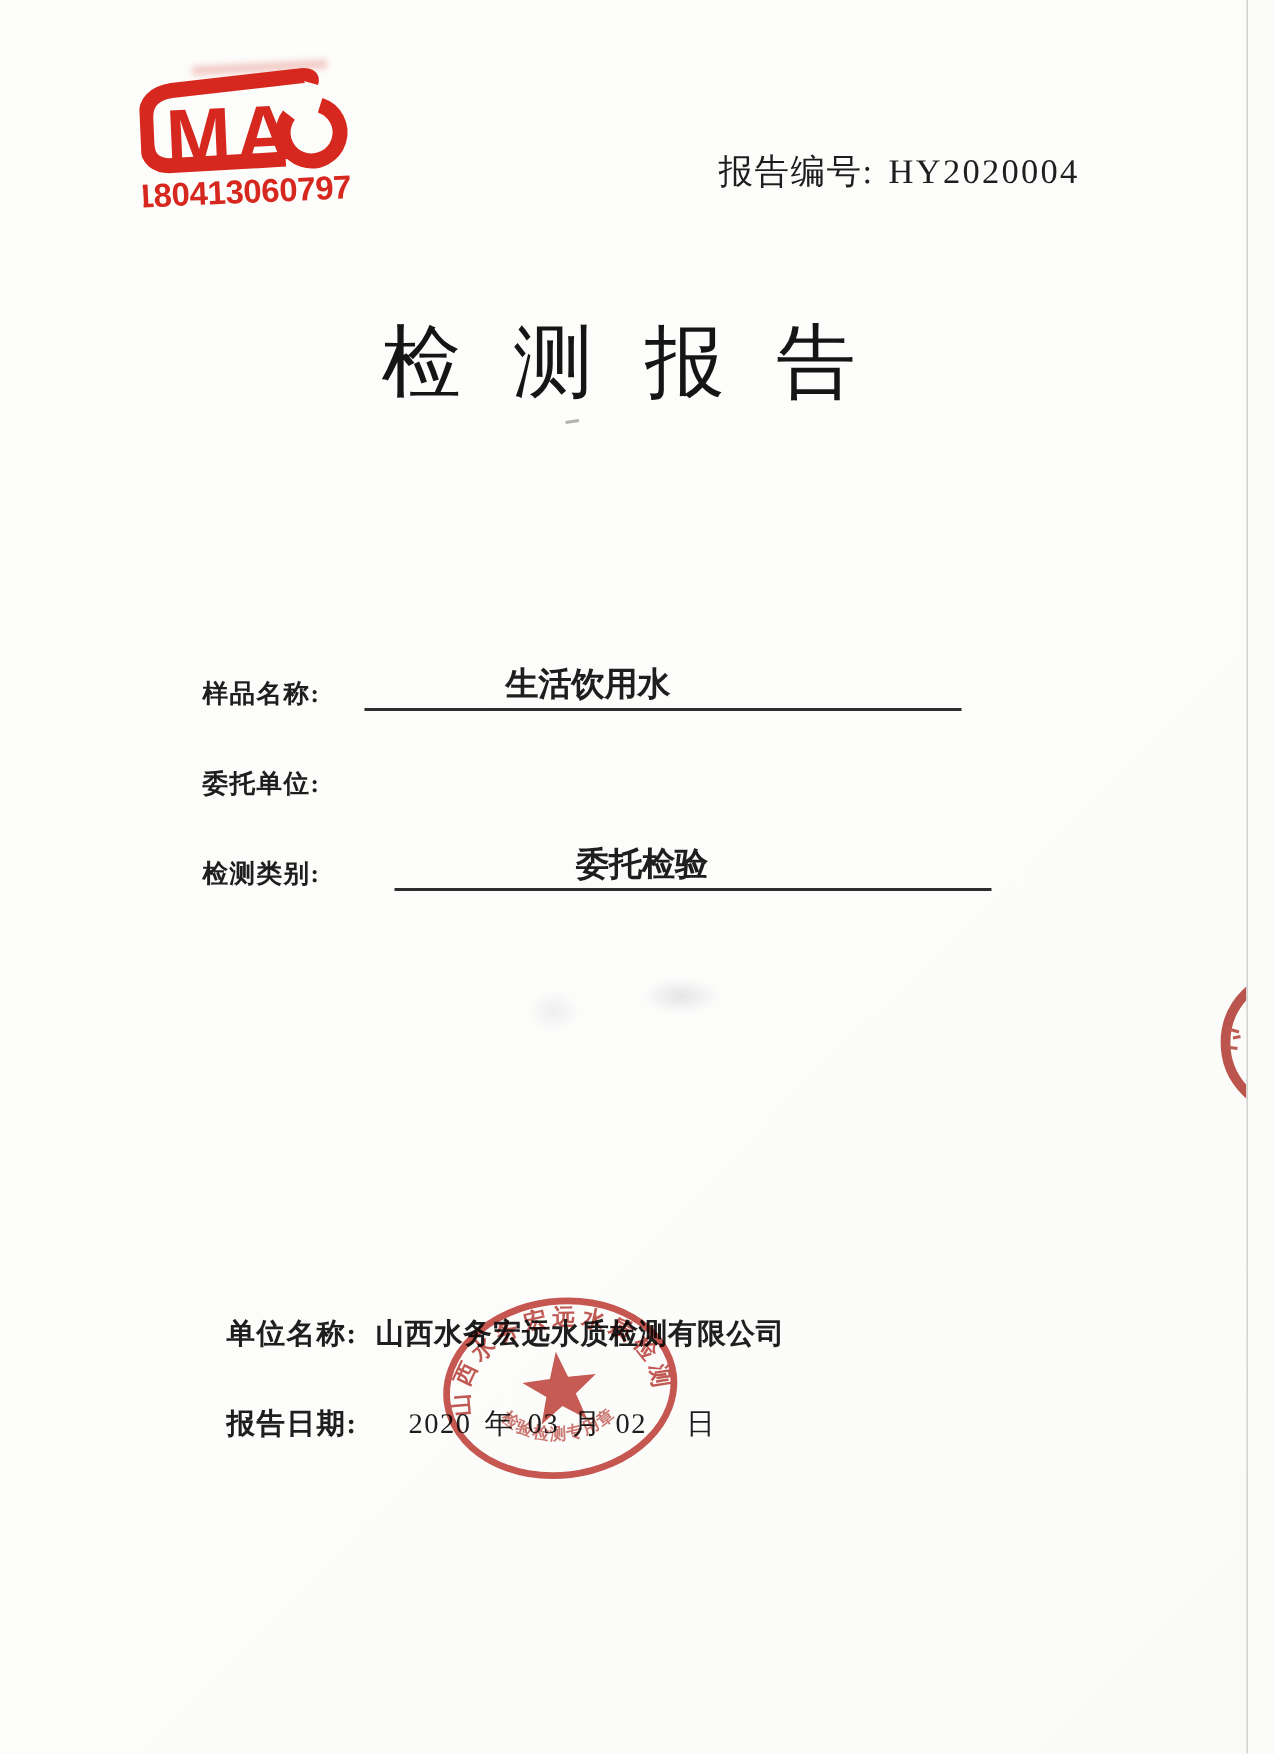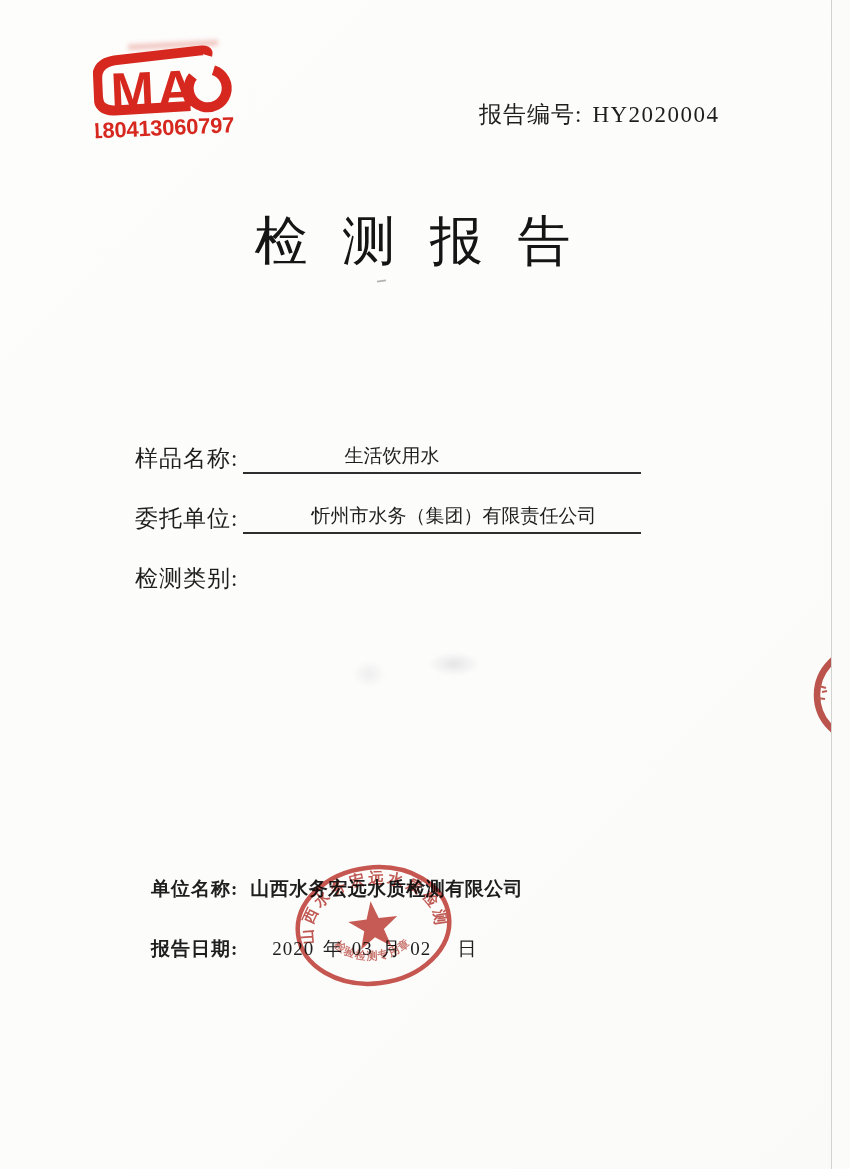--- a/index.html
+++ b/index.html
@@ -25,24 +25,24 @@
   .report-no .val{margin-left:10px;letter-spacing:1.5px;font-family:"Liberation Serif","DejaVu Serif",serif;}
   
   .title{
     position:absolute;left:0;top:206px;width:831px;margin:0;text-align:center;
     font-family:"Liberation Sans","DejaVu Sans",sans-serif;
     font-size:53px;font-weight:400;letter-spacing:6px;word-spacing:8px;
     color:#151515;white-space:pre;
   }
   
   .frow{position:absolute;left:135px;display:flex;align-items:flex-end;height:34px;}
-  .frow .lbl{font-size:23px;font-weight:400;width:108px;letter-spacing:1px;white-space:nowrap;margin-top:48px;}
+  .frow .lbl{font-size:17px;font-weight:700;width:108px;letter-spacing:1px;white-space:nowrap;margin-top:48px;}
   .frow .line{
     width:398px;border-bottom:2px solid #2e2e2e;text-align:center;
-    font-size:19px;font-weight:400;height:34px;line-height:36px;white-space:nowrap;
+    font-size:22px;font-weight:700;height:34px;line-height:36px;white-space:nowrap;
   }
   .frow .line .v{position:relative;display:inline-block;}
   .frow1{top:440px;}  .frow1 .v{left:-50px;}
   .frow2{top:500px;}  .frow2 .v{left:12px;}
   .frow3{top:560px;gap:20px;}  .frow3 .v{left:-34px;}
   
   .orow{position:absolute;left:151px;font-size:19px;white-space:pre;}
   .orow .lbl{font-weight:700;letter-spacing:1px;}
   .org-row{top:876px;}
   .org-row .val{font-weight:700;margin-left:12px;letter-spacing:0.5px;}
@@ -95,24 +95,24 @@
 
   <h1 class="title">检 测 报 告</h1>
   <div class="tiny-dash"></div>
 
   <div class="frow frow1">
     <span class="lbl">样品名称:</span>
     <span class="line"><span class="v">生活饮用水</span></span>
   </div>
   <div class="frow frow2">
     <span class="lbl">委托单位:</span>
-    <span class="line"><span class="v">忻州市水务（集团）有限责任公司</span></span>
   </div>
   <div class="frow frow3">
     <span class="lbl">检测类别:</span>
+    <span class="line"><span class="v">委托检验</span></span>
   </div>
 
   <div class="smudge"></div>
   <div class="smudge2"></div>
 
   <div class="orow org-row"><span class="lbl">单位名称:</span><span class="val">山西水务宏远水质检测有限公司</span>
   </div>
   <div class="orow date-row"><span class="lbl">报告日期:</span><span class="val">2020 年 03 月 02   日</span>
   </div>
 

